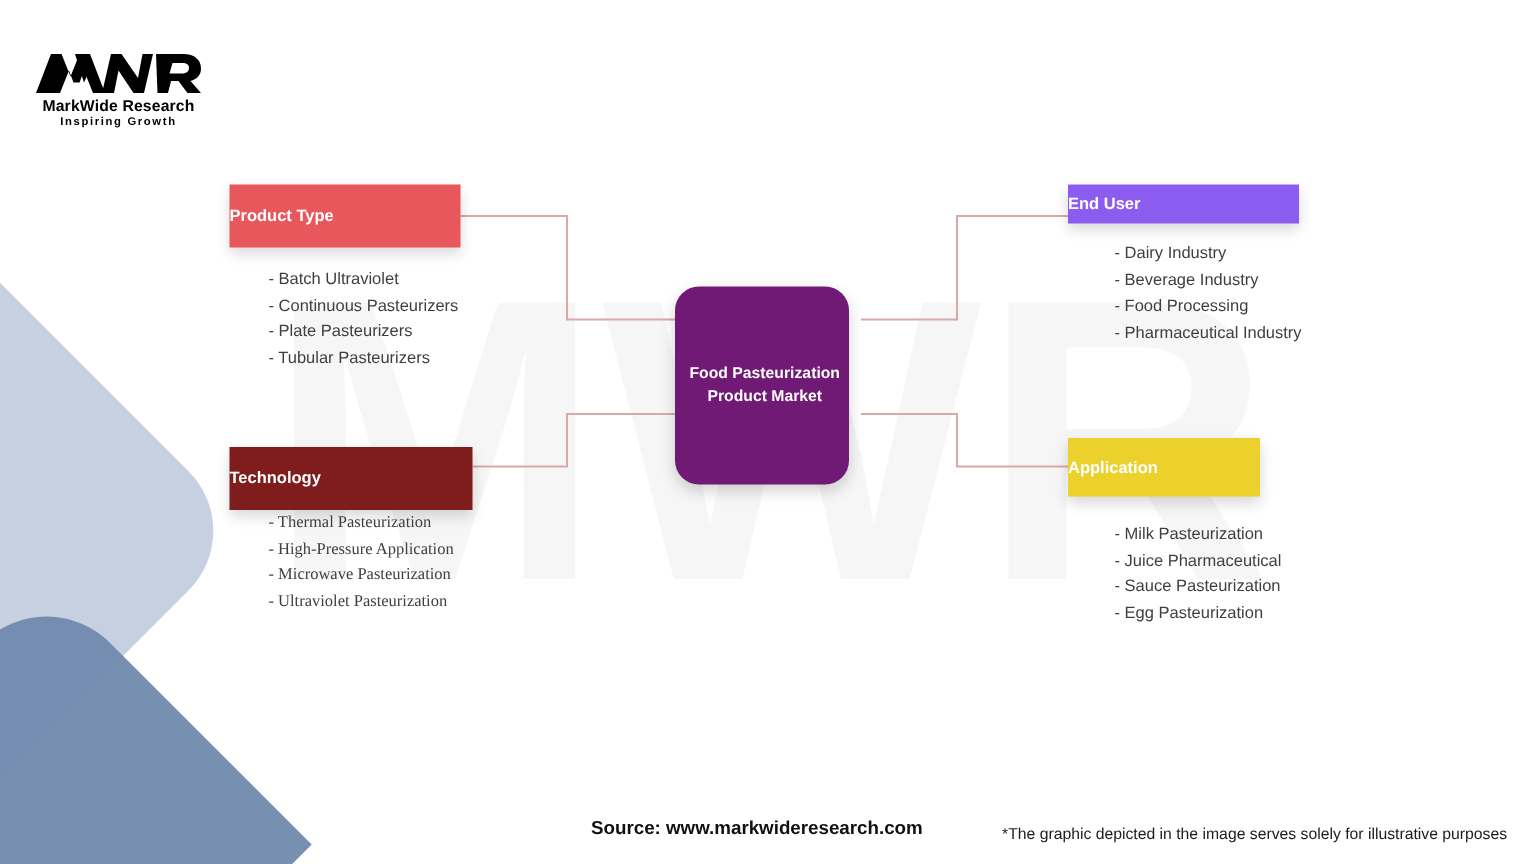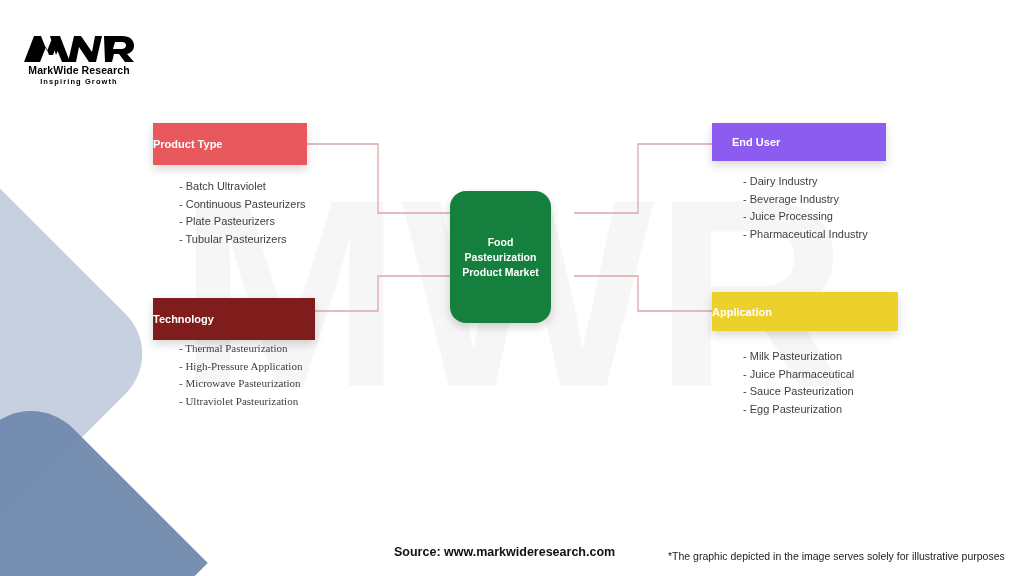--- a/index.html
+++ b/index.html
@@ -88,23 +88,23 @@
     top: 0;
     width: 1024px;
     height: 576px;
   }
 
   
   .center-node {
     position: absolute;
     left: 450px;
     top: 191px;
-    width: 101px;
+    width: 116px;
     height: 132px;
-    background: #15803d;
+    background: #701a75;
     border-radius: 16px;
     box-shadow: 0 4px 10px rgba(0,0,0,0.18);
     display: flex;
     align-items: center;
     justify-content: flex-end;
     text-align: center;
   }
   .center-node-label {
     color: #ffffff;
     font-size: 10.5px;
@@ -141,25 +141,25 @@
   
   #branch-product-type { left: 153px; top: 123px; }
   #branch-product-type .branch-header { width: 154px; height: 42px; background: #e8575b; }
   #branch-product-type .branch-list { margin-top: 13px; padding-left: 26px; }
 
   #branch-technology { left: 153px; top: 298px; }
   #branch-technology .branch-header { width: 162px; height: 42px; background: #7f1d1d; }
   #branch-technology .branch-list { padding-left: 26px; font-family: Liberation Serif, serif; }
 
   #branch-end-user { left: 712px; top: 123px; }
-  #branch-end-user .branch-header { width: 154px; height: 38px; background: #8c5cf0; padding-left: 20px; }
+  #branch-end-user .branch-header { width: 154px; height: 26px; background: #8c5cf0; }
   #branch-end-user .branch-list { margin-top: 12px; padding-left: 31px; }
 
   #branch-application { left: 712px; top: 292px; }
-  #branch-application .branch-header { width: 186px; height: 39px; background: #ecd02b; }
+  #branch-application .branch-header { width: 128px; height: 39px; background: #ecd02b; }
   #branch-application .branch-list { margin-top: 17px; padding-left: 31px; }
 
   
   .source-text {
     position: absolute;
     left: 394px;
     top: 545px;
     font-size: 12.5px;
     font-weight: bold;
     color: #111111;
@@ -227,21 +227,21 @@
     </ul>
   </div>
 
   <div class="branch" id="branch-end-user">
     <div class="branch-header">
       <span>End User</span>
     </div>
     <ul class="branch-list">
       <li>- Dairy Industry</li>
       <li>- Beverage Industry</li>
-      <li>- Juice Processing</li>
+      <li>- Food Processing</li>
       <li>- Pharmaceutical Industry</li>
     </ul>
   </div>
 
   <div class="branch" id="branch-technology">
     <div class="branch-header">
       <span>Technology</span>
     </div>
     <ul class="branch-list">
       <li>- Thermal Pasteurization</li>

